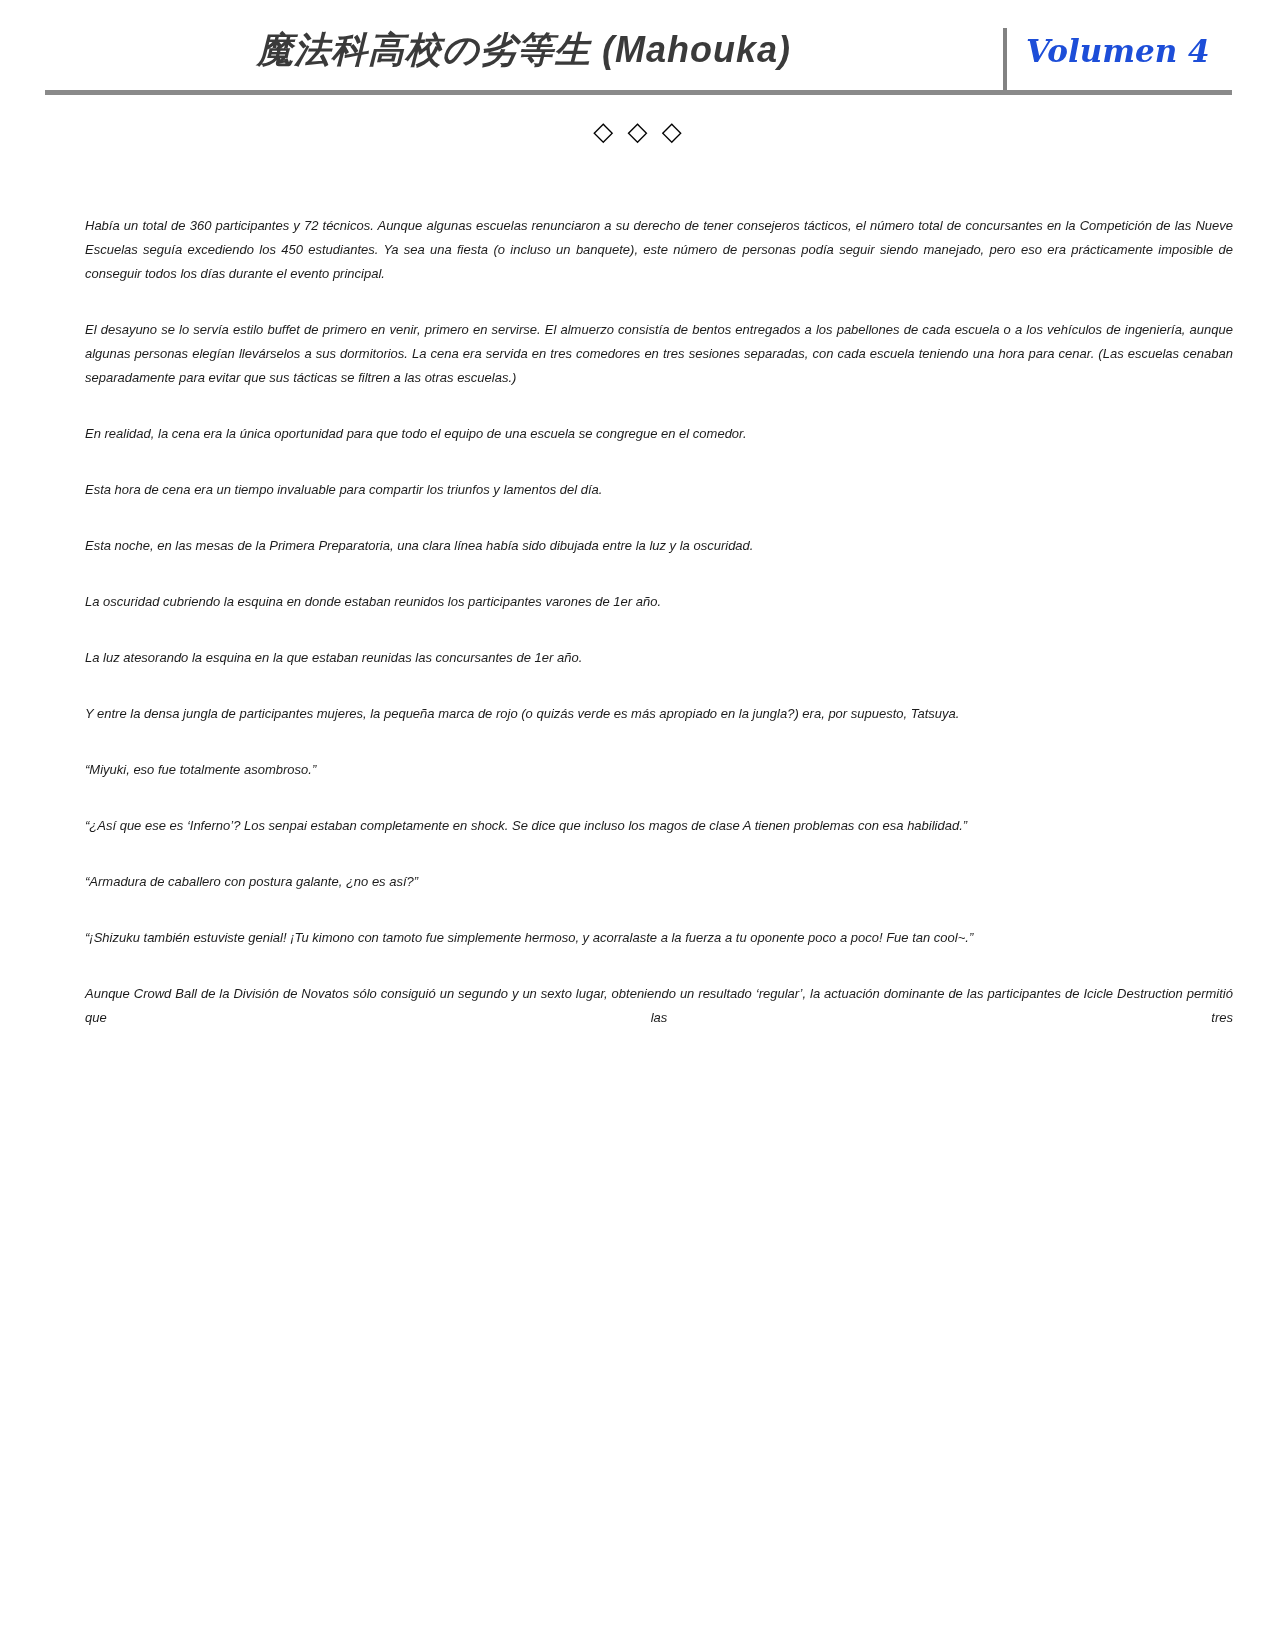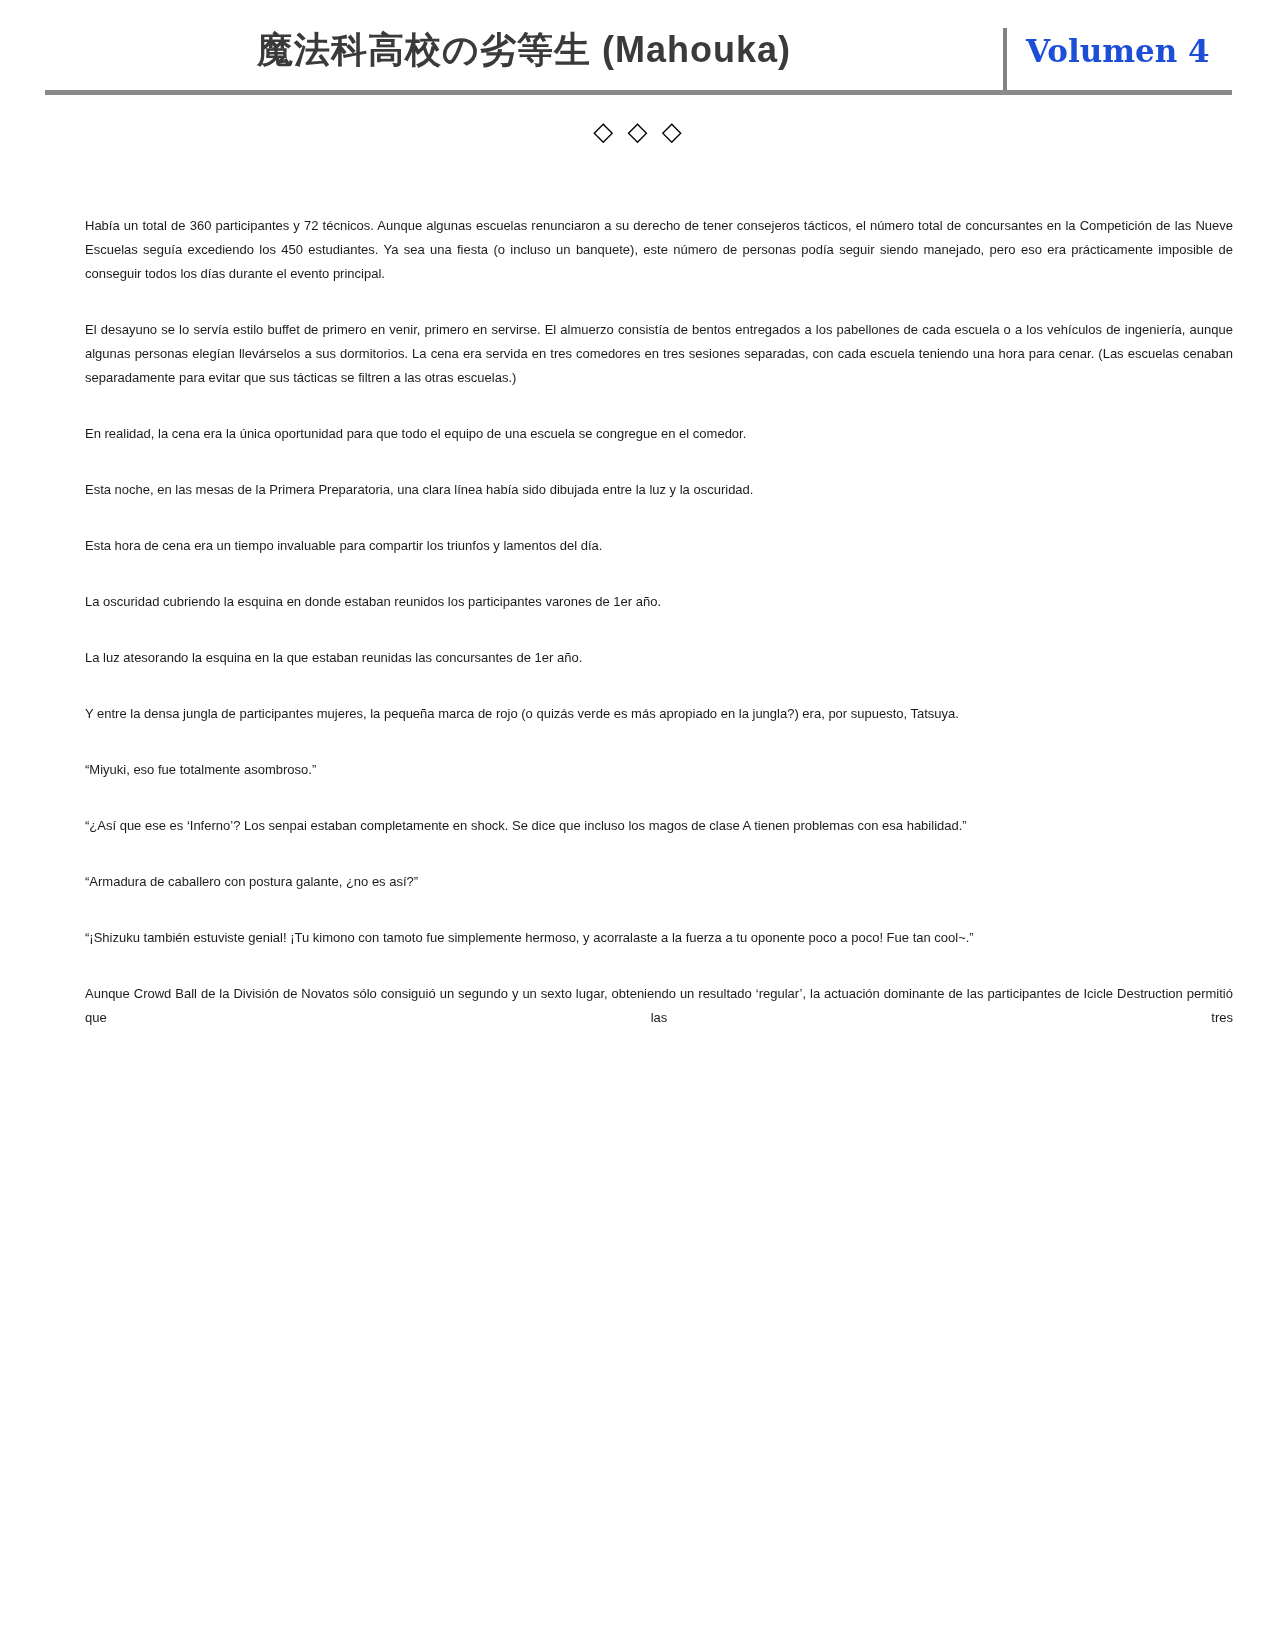--- a/index.html
+++ b/index.html
@@ -8,20 +8,21 @@
     background: #ffffff;
   }
   .page {
     position: relative;
     width: 1275px;
     height: 1392px;
     background: #ffffff;
     font-family: "Liberation Sans", sans-serif;
     color: #1c1c1c;
     overflow: hidden;
+    font-style: italic;
   }
 
   
   .header-title {
     position: absolute;
     left: 45px;
     top: 26px;
     width: 958px;
     text-align: center;
     font-size: 36px;
@@ -110,22 +111,22 @@
     <div class="volume-label">Volumen 4</div>
     <div class="header-rule"></div>
   </header>
 
   <div class="scene-break">◇ ◇ ◇</div>
 
   <main class="content">
     <p>Había un total de 360 participantes y 72 técnicos. Aunque algunas escuelas renunciaron a su derecho de tener consejeros tácticos, el número total de concursantes en la Competición de las Nueve Escuelas seguía excediendo los 450 estudiantes. Ya sea una fiesta (o incluso un banquete), este número de personas podía seguir siendo manejado, pero eso era prácticamente imposible de conseguir todos los días durante el evento principal.</p>
     <p>El desayuno se lo servía estilo buffet de primero en venir, primero en servirse. El almuerzo consistía de bentos entregados a los pabellones de cada escuela o a los vehículos de ingeniería, aunque algunas personas elegían llevárselos a sus dormitorios. La cena era servida en tres comedores en tres sesiones separadas, con cada escuela teniendo una hora para cenar. (Las escuelas cenaban separadamente para evitar que sus tácticas se filtren a las otras escuelas.)</p>
     <p>En realidad, la cena era la única oportunidad para que todo el equipo de una escuela se congregue en el comedor.</p>
+    <p>Esta hora de cena era un tiempo invaluable para compartir los triunfos y lamentos del día.</p>
     <p>Esta noche, en las mesas de la Primera Preparatoria, una clara línea había sido dibujada entre la luz y la oscuridad.</p>
-    <p>Esta hora de cena era un tiempo invaluable para compartir los triunfos y lamentos del día.</p>
     <p>La oscuridad cubriendo la esquina en donde estaban reunidos los participantes varones de 1er año.</p>
     <p>La luz atesorando la esquina en la que estaban reunidas las concursantes de 1er año.</p>
     <p>Y entre la densa jungla de participantes mujeres, la pequeña marca de rojo (o quizás verde es más apropiado en la jungla?) era, por supuesto, Tatsuya.</p>
     <p class="gap-before">“Miyuki, eso fue totalmente asombroso.”</p>
     <p>“¿Así que ese es ‘Inferno’? Los senpai estaban completamente en shock. Se dice que incluso los magos de clase A tienen problemas con esa habilidad.”</p>
     <p>“Armadura de caballero con postura galante, ¿no es así?”</p>
     <p>“¡Shizuku también estuviste genial! ¡Tu kimono con tamoto fue simplemente hermoso, y acorralaste a la fuerza a tu oponente poco a poco! Fue tan cool~.”</p>
     <p class="justify-last">Aunque Crowd Ball de la División de Novatos sólo consiguió un segundo y un sexto lugar, obteniendo un resultado ‘regular’, la actuación dominante de las participantes de Icicle Destruction permitió que las tres</p>
   </main>
 

